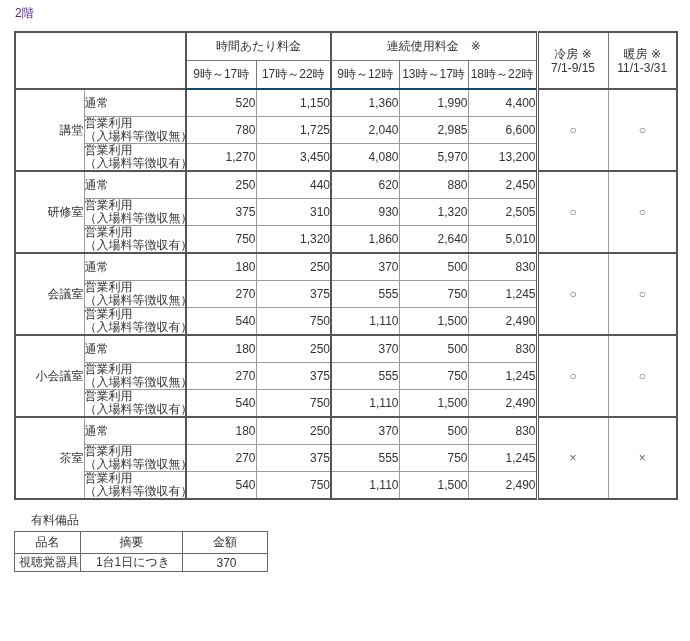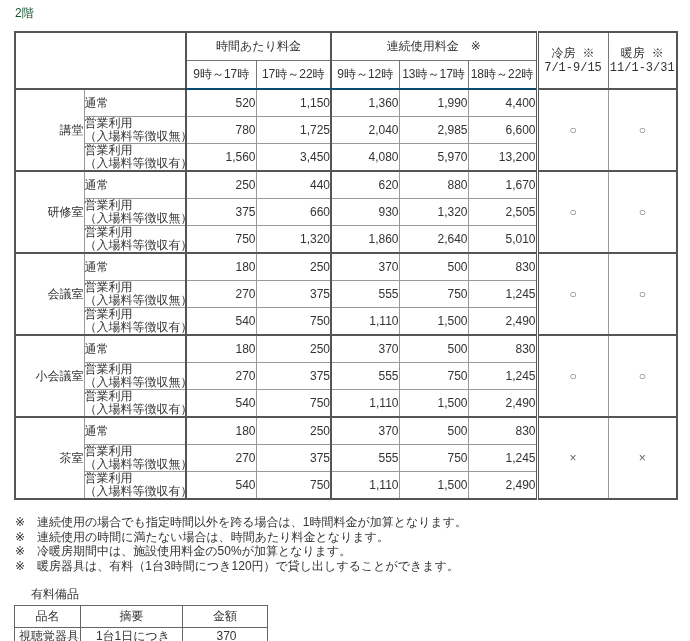--- a/index.html
+++ b/index.html
@@ -2,38 +2,38 @@
 <html><head>
 <meta charset="utf-8">
 <style>
   html,body { margin:0; padding:0; background:#ffffff; }
   body {
     width:690px; height:641px; overflow:hidden;
     font-family:"Liberation Sans","DejaVu Sans",sans-serif;
     color:#333333; -webkit-font-smoothing:antialiased;
   }
   .page { padding:5px 0 0 14px; }
-  .floor-title { font-size:12px; margin:0 0 9px 1px; color:#14532d; }
+  .floor-title { font-size:12px; margin:0 0 9px 1px; color:#4c1d95; }
 
   table.main { border-collapse:collapse; table-layout:fixed; width:662px; border:2px solid #555; }
   table.main th, table.main td { padding:0; font-weight:normal; font-size:12px; vertical-align:middle; }
   table.main th { border:1px solid #777; text-align:center; }
   table.main td { border:1px solid #9a9a9a; }
   tr.hdr1 th, tr.hdr1 td { height:27px; }
   tr.hdr2 th { height:27px; border-bottom:2px solid #0c4a6e; }
   td.corner { border:1px solid #777; border-bottom:2px solid #555; }
   .sepA { border-left:2px solid #555 !important; }
   .sepB { border-left:3px double #555 !important; }
   tr.gstart td { border-top:2px solid #555; }
   td.room { padding-left:6px; text-align:right; }
   td.type { padding:1px 2px 1px 4px; text-align:left; }
   td.type .tl { line-height:13px; white-space:nowrap; }
   td.num { text-align:right; padding-right:6px; height:26px; }
   td.mark { text-align:center; color:#666; font-size:12px; }
-  .twoline { line-height:14px;font-family:Liberation Mono, monospace; }
+  .twoline { line-height:14px; }
 
   .notes { margin-top:15px; margin-left:1px; }
   .note { font-size:12px; line-height:14.7px; white-space:nowrap; }
 
   .equip-wrap { margin-top:12px; }
   .equip-title { font-size:12px; margin:0 0 2px 17px; }
   table.equip { border-collapse:collapse; table-layout:fixed; width:253px; border:1.5px solid #555; }
   table.equip th { border:1px solid #666; font-weight:normal; font-size:12px; text-align:center; height:17px; padding:2px; }
   table.equip td { border:1px solid #666; font-size:12px; text-align:center; height:17px; padding:0 0 0 3px; }
 </style>
@@ -99,47 +99,47 @@
         <td class="num">1,725</td>
         <td class="num sepA">2,040</td>
         <td class="num">2,985</td>
         <td class="num">6,600</td>
       </tr>
       <tr>
         <td class="type">
           <div class="tl">営業利用</div>
           <div class="tl">（入場料等徴収有）</div>
         </td>
-        <td class="num sepA">1,560</td>
+        <td class="num sepA">1,270</td>
         <td class="num">3,450</td>
         <td class="num sepA">4,080</td>
         <td class="num">5,970</td>
         <td class="num">13,200</td>
       </tr>
 
       <tr class="gstart">
         <td class="room" rowspan="3">研修室</td>
         <td class="type">
             <div class="tl">通常</div>
           </td>
         <td class="num sepA">250</td>
         <td class="num">440</td>
         <td class="num sepA">620</td>
         <td class="num">880</td>
-        <td class="num">1,670</td>
+        <td class="num">2,450</td>
         <td class="mark sepB" rowspan="3">○</td>
         <td class="mark" rowspan="3">○</td>
       </tr>
       <tr>
         <td class="type">
           <div class="tl">営業利用</div>
           <div class="tl">（入場料等徴収無）</div>
         </td>
         <td class="num sepA">375</td>
-        <td class="num">660</td>
+        <td class="num">310</td>
         <td class="num sepA">930</td>
         <td class="num">1,320</td>
         <td class="num">2,505</td>
       </tr>
       <tr>
         <td class="type">
           <div class="tl">営業利用</div>
           <div class="tl">（入場料等徴収有）</div>
         </td>
         <td class="num sepA">750</td>
@@ -252,26 +252,20 @@
         </td>
         <td class="num sepA">540</td>
         <td class="num">750</td>
         <td class="num sepA">1,110</td>
         <td class="num">1,500</td>
         <td class="num">2,490</td>
       </tr>
     </tbody>
   </table>
 
-  <div class="notes">
-    <div class="note">※　連続使用の場合でも指定時間以外を跨る場合は、1時間料金が加算となります。</div>
-    <div class="note">※　連続使用の時間に満たない場合は、時間あたり料金となります。</div>
-    <div class="note">※　冷暖房期間中は、施設使用料金の50%が加算となります。</div>
-    <div class="note">※　暖房器具は、有料（1台3時間につき120円）で貸し出しすることができます。</div>
-  </div>
 
   <div class="equip-wrap">
     <div class="equip-title">有料備品</div>
     <table class="equip">
       <colgroup>
         <col style="width:66px">
           <col style="width:102px">
           <col style="width:85px">
       </colgroup>
       <tbody>

